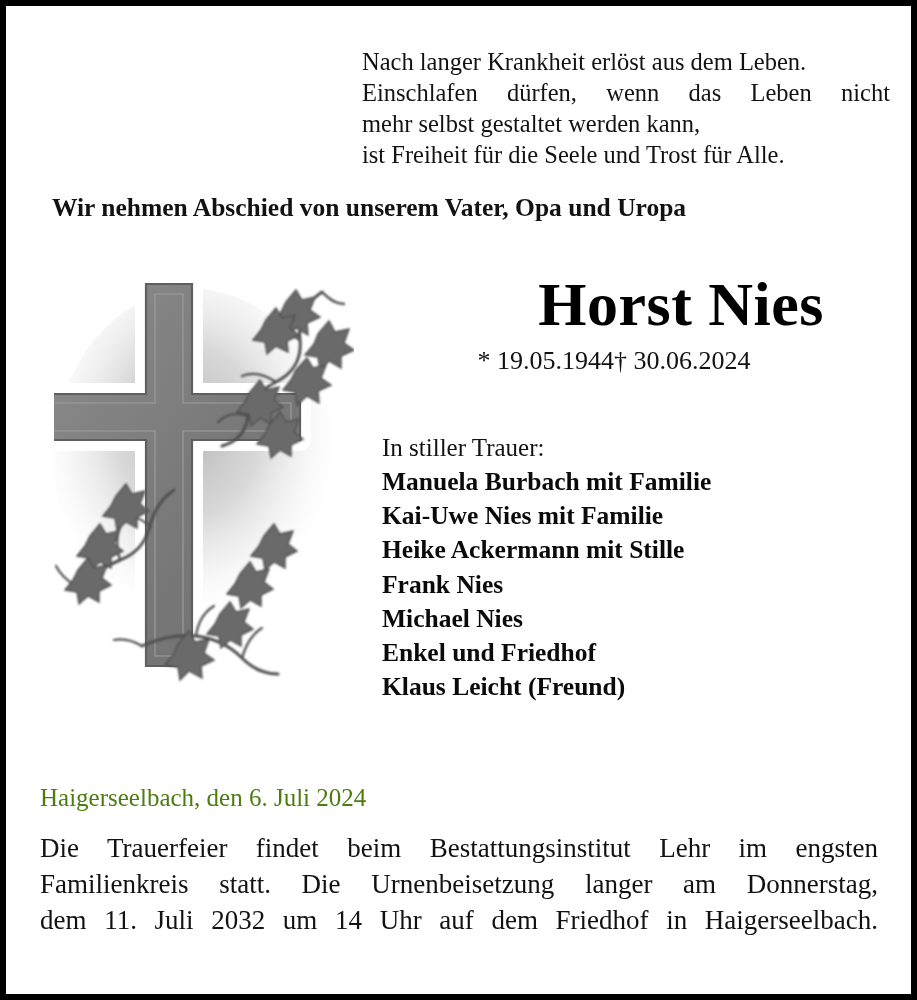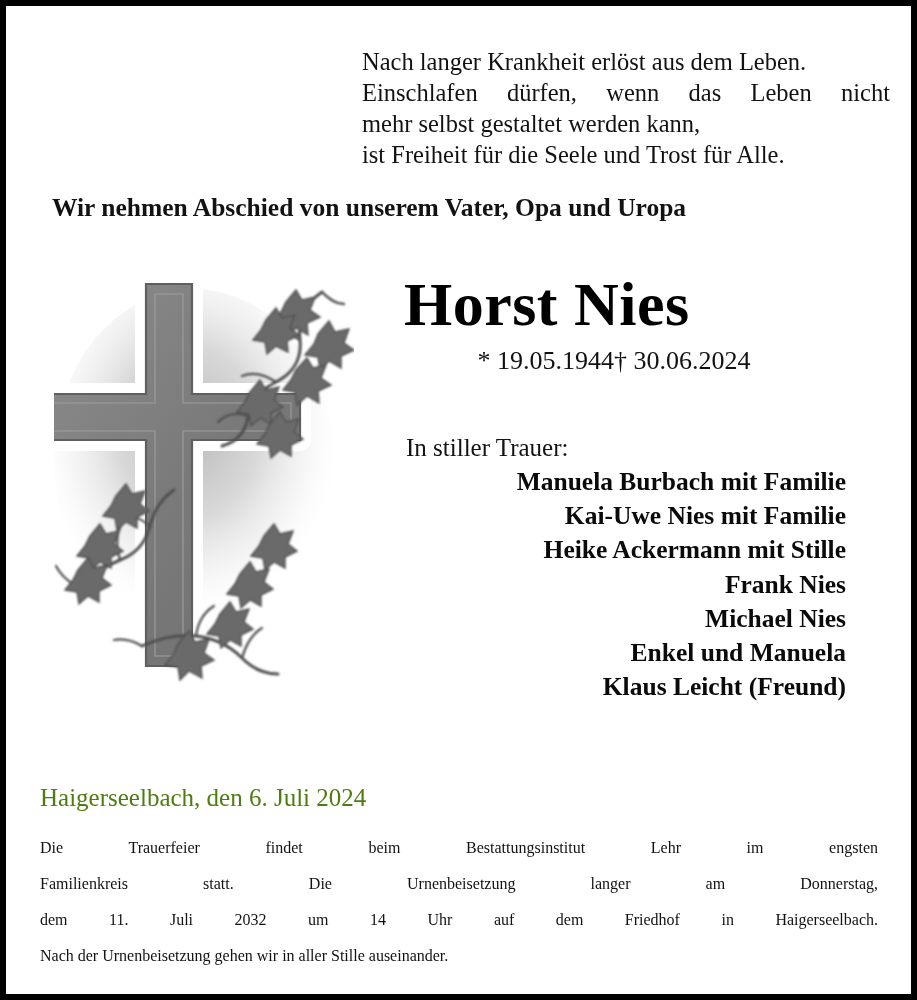--- a/index.html
+++ b/index.html
@@ -58,21 +58,21 @@
     height: 410px;
   }
   .emblem svg { display: block; width: 100%; height: 100%; }
 
   
   .name-block {
     position: absolute;
     left: 398px;
     top: 262px;
     width: 420px;
-    text-align: left;
+    text-align: right;
   }
   .deceased-name {
     font-size: 62px;
     line-height: 72px;
     font-weight: bold;
     letter-spacing: 0.5px;
     color: #000000;
   }
   .life-dates {
     margin-top: 6px;
@@ -80,57 +80,56 @@
     line-height: 30px;
     display: flex;
     justify-content: center;
     color: #111111;
   }
   .life-dates span { white-space: nowrap; }
 
   
   .mourners {
     position: absolute;
-    left: 400px;
+    left: 376px;
     top: 425px;
     width: 440px;
   }
   .mourn-head {
     font-size: 25px;
     line-height: 34px;
     font-weight: normal;
     color: #121212;
   }
   .mourn-name {
     font-size: 25.5px;
     line-height: 34.2px;
     font-weight: bold;
     white-space: nowrap;
     color: #0a0a0a;
-    text-align: right;
   }
 
   
   .placedate {
     position: absolute;
     left: 34px;
     top: 776px;
     font-size: 25px;
     line-height: 32px;
     white-space: nowrap;
     color: #4d7c0f;
   }
 
   
   .closing {
     position: absolute;
     left: 34px;
     top: 824px;
     width: 838px;
-    font-size: 16px;
+    font-size: 27px;
     line-height: 36px;
     color: #121212;
   }
   .closing .c-line {
     text-align: justify;
     text-align-last: justify;
   }
   .closing .c-last {
     text-align: left;
     text-align-last: left;
@@ -230,26 +229,25 @@
     </div>
   </div>
 
   <div class="mourners">
     <div class="mourn-head">In stiller Trauer:</div>
     <div class="mourn-name">Manuela Burbach mit Familie</div>
     <div class="mourn-name">Kai-Uwe Nies mit Familie</div>
     <div class="mourn-name">Heike Ackermann mit Stille</div>
     <div class="mourn-name">Frank Nies</div>
     <div class="mourn-name">Michael Nies</div>
-    <div class="mourn-name">Enkel und Manuela</div>
+    <div class="mourn-name">Enkel und Friedhof</div>
     <div class="mourn-name">Klaus Leicht (Freund)</div>
   </div>
 
   <div class="placedate">Haigerseelbach, den 6. Juli 2024</div>
 
   <div class="closing">
     <div class="c-line">Die Trauerfeier findet beim Bestattungsinstitut Lehr im engsten</div>
     <div class="c-line">Familienkreis statt. Die Urnenbeisetzung langer am Donnerstag,</div>
     <div class="c-line">dem 11. Juli 2032 um 14 Uhr auf dem Friedhof in Haigerseelbach.</div>
-    <div class="c-last">Nach der Urnenbeisetzung gehen wir in aller Stille auseinander.</div>
   </div>
 
 </div>
 
 </body></html>

